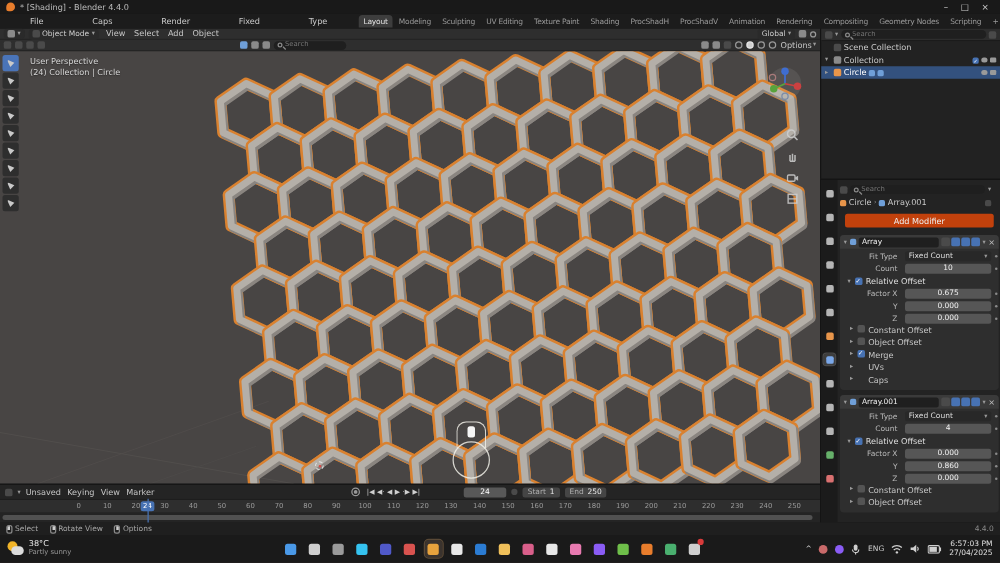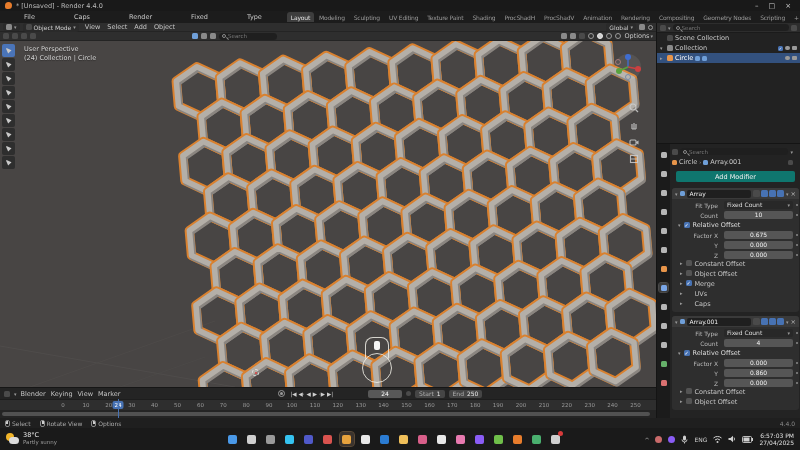--- a/index.html
+++ b/index.html
@@ -61,21 +61,21 @@
   .ptabs{position:absolute;left:0;top:0;width:13px;height:275px;background:#1b1b1b;display:flex;flex-direction:column;align-items:center;gap:10px;padding-top:6px}
   .ptab{width:9px;height:9px;border-radius:2px;display:flex;align-items:center;justify-content:center}
   .ptab .dot{width:6px;height:6px;border-radius:1.5px;background:var(--c,#9a9a9a)}
   .ptab.active{background:#3d3d3d;outline:1px solid #4a4a4a}
   .pcontent{position:absolute;left:13px;top:0;width:131px;height:275px;padding:2px 2px 0 2px;overflow:hidden}
   .prow{display:flex;align-items:center;height:10px;gap:2px;padding:0 6px 0 0;position:relative}
   .prow .lbl{width:50px;text-align:right;padding-right:4px;color:#b8b8b8;font-size:6px;white-space:nowrap}
   .prow .anidot{position:absolute;right:1px;width:2px;height:2px;border-radius:50%;background:#8a8a8a}
   .vfield{flex:1;background:#565656;border-radius:2px;height:8px;line-height:8px;text-align:center;color:#f2f2f2;font-size:6px}
   .ddfield{flex:1;background:#282828;border-radius:2px;height:8px;line-height:8px;color:#ddd;font-size:6px;display:flex;align-items:center;padding:0 3px;gap:2px}
-  .addmod{height:11px;background:#0f766e;border-radius:2px;margin:4px 4px 6px 4px;display:flex;align-items:center;justify-content:center;font-size:6.5px;color:#efefef}
+  .addmod{height:11px;background:#c2410c;border-radius:2px;margin:4px 4px 6px 4px;display:flex;align-items:center;justify-content:center;font-size:6.5px;color:#efefef}
   .mpanel{background:#2e2e2e;border-radius:3px;margin:0 0 4px 0;padding-bottom:2px}
   .mpanel-h{height:11px;background:#3a3a3a;border-radius:3px 3px 0 0;display:flex;align-items:center;gap:2px;padding:0 3px;font-size:6.5px;color:#e0e0e0;margin-bottom:1px}
   .namebox{background:#1f1f1f;border-radius:2px;padding:0 3px;height:8px;line-height:8px;font-size:6px;flex:1;color:#eee}
   .ptoggle{width:7px;height:7px;border-radius:1.5px;background:#4a4a4a}
   .ptoggle.active{background:#4772b3}
   .subhdr{display:flex;align-items:center;gap:3px;height:10px;padding-left:6px;color:#ddd}
   .cb{width:6px;height:6px;border-radius:1.5px;background:#545454;flex:none;text-align:center;font-size:5px;line-height:6px;color:#fff}
   .cb.checked,.checked .cb{background:#4772b3}
   .checked .cb::after,.cb.checked::after{content:"✓"}
   .psec{display:flex;align-items:flex-start;height:10px;gap:3px;padding-left:8px;color:#c5c5c5}
@@ -123,21 +123,21 @@
   .clockstack{display:flex;flex-direction:column;align-items:flex-end;line-height:7px}
   .clockstack span{font-size:6px;color:#e0e0e0}
 </style>
 </head>
 <body>
 
 <div id="app">
 
   <div class="titlebar">
     <span class="blogo"></span>
-    <span>* [Unsaved] - Render 4.4.0</span>
+    <span>* [Shading] - Blender 4.4.0</span>
     <span class="wbtns">
       <span>–</span>
       <span>□</span>
       <span>×</span>
     </span>
   </div>
 
   <div class="menubar">
     <span class="blogo" style="width:8px;height:8px"></span>
     <span class="flex" style="gap:1px">
@@ -819,21 +819,21 @@
       </div>
     </div>
   </div>
 
   <div class="timeline">
     <div class="tl-header">
       <span class="mini dark"></span>
       <span class="caret">▾</span>
       <span class="flex" style="gap:5px">
 
-      <span>Blender</span>
+      <span>Unsaved</span>
           <span>Keying</span>
           <span>View</span>
           <span>Marker</span>
         </span>
       <span style="width:150px"></span>
       <span class="rec"></span>
       <span class="flex">
 
       <span class="pb">|◀</span>
           <span class="pb">◀·</span>

